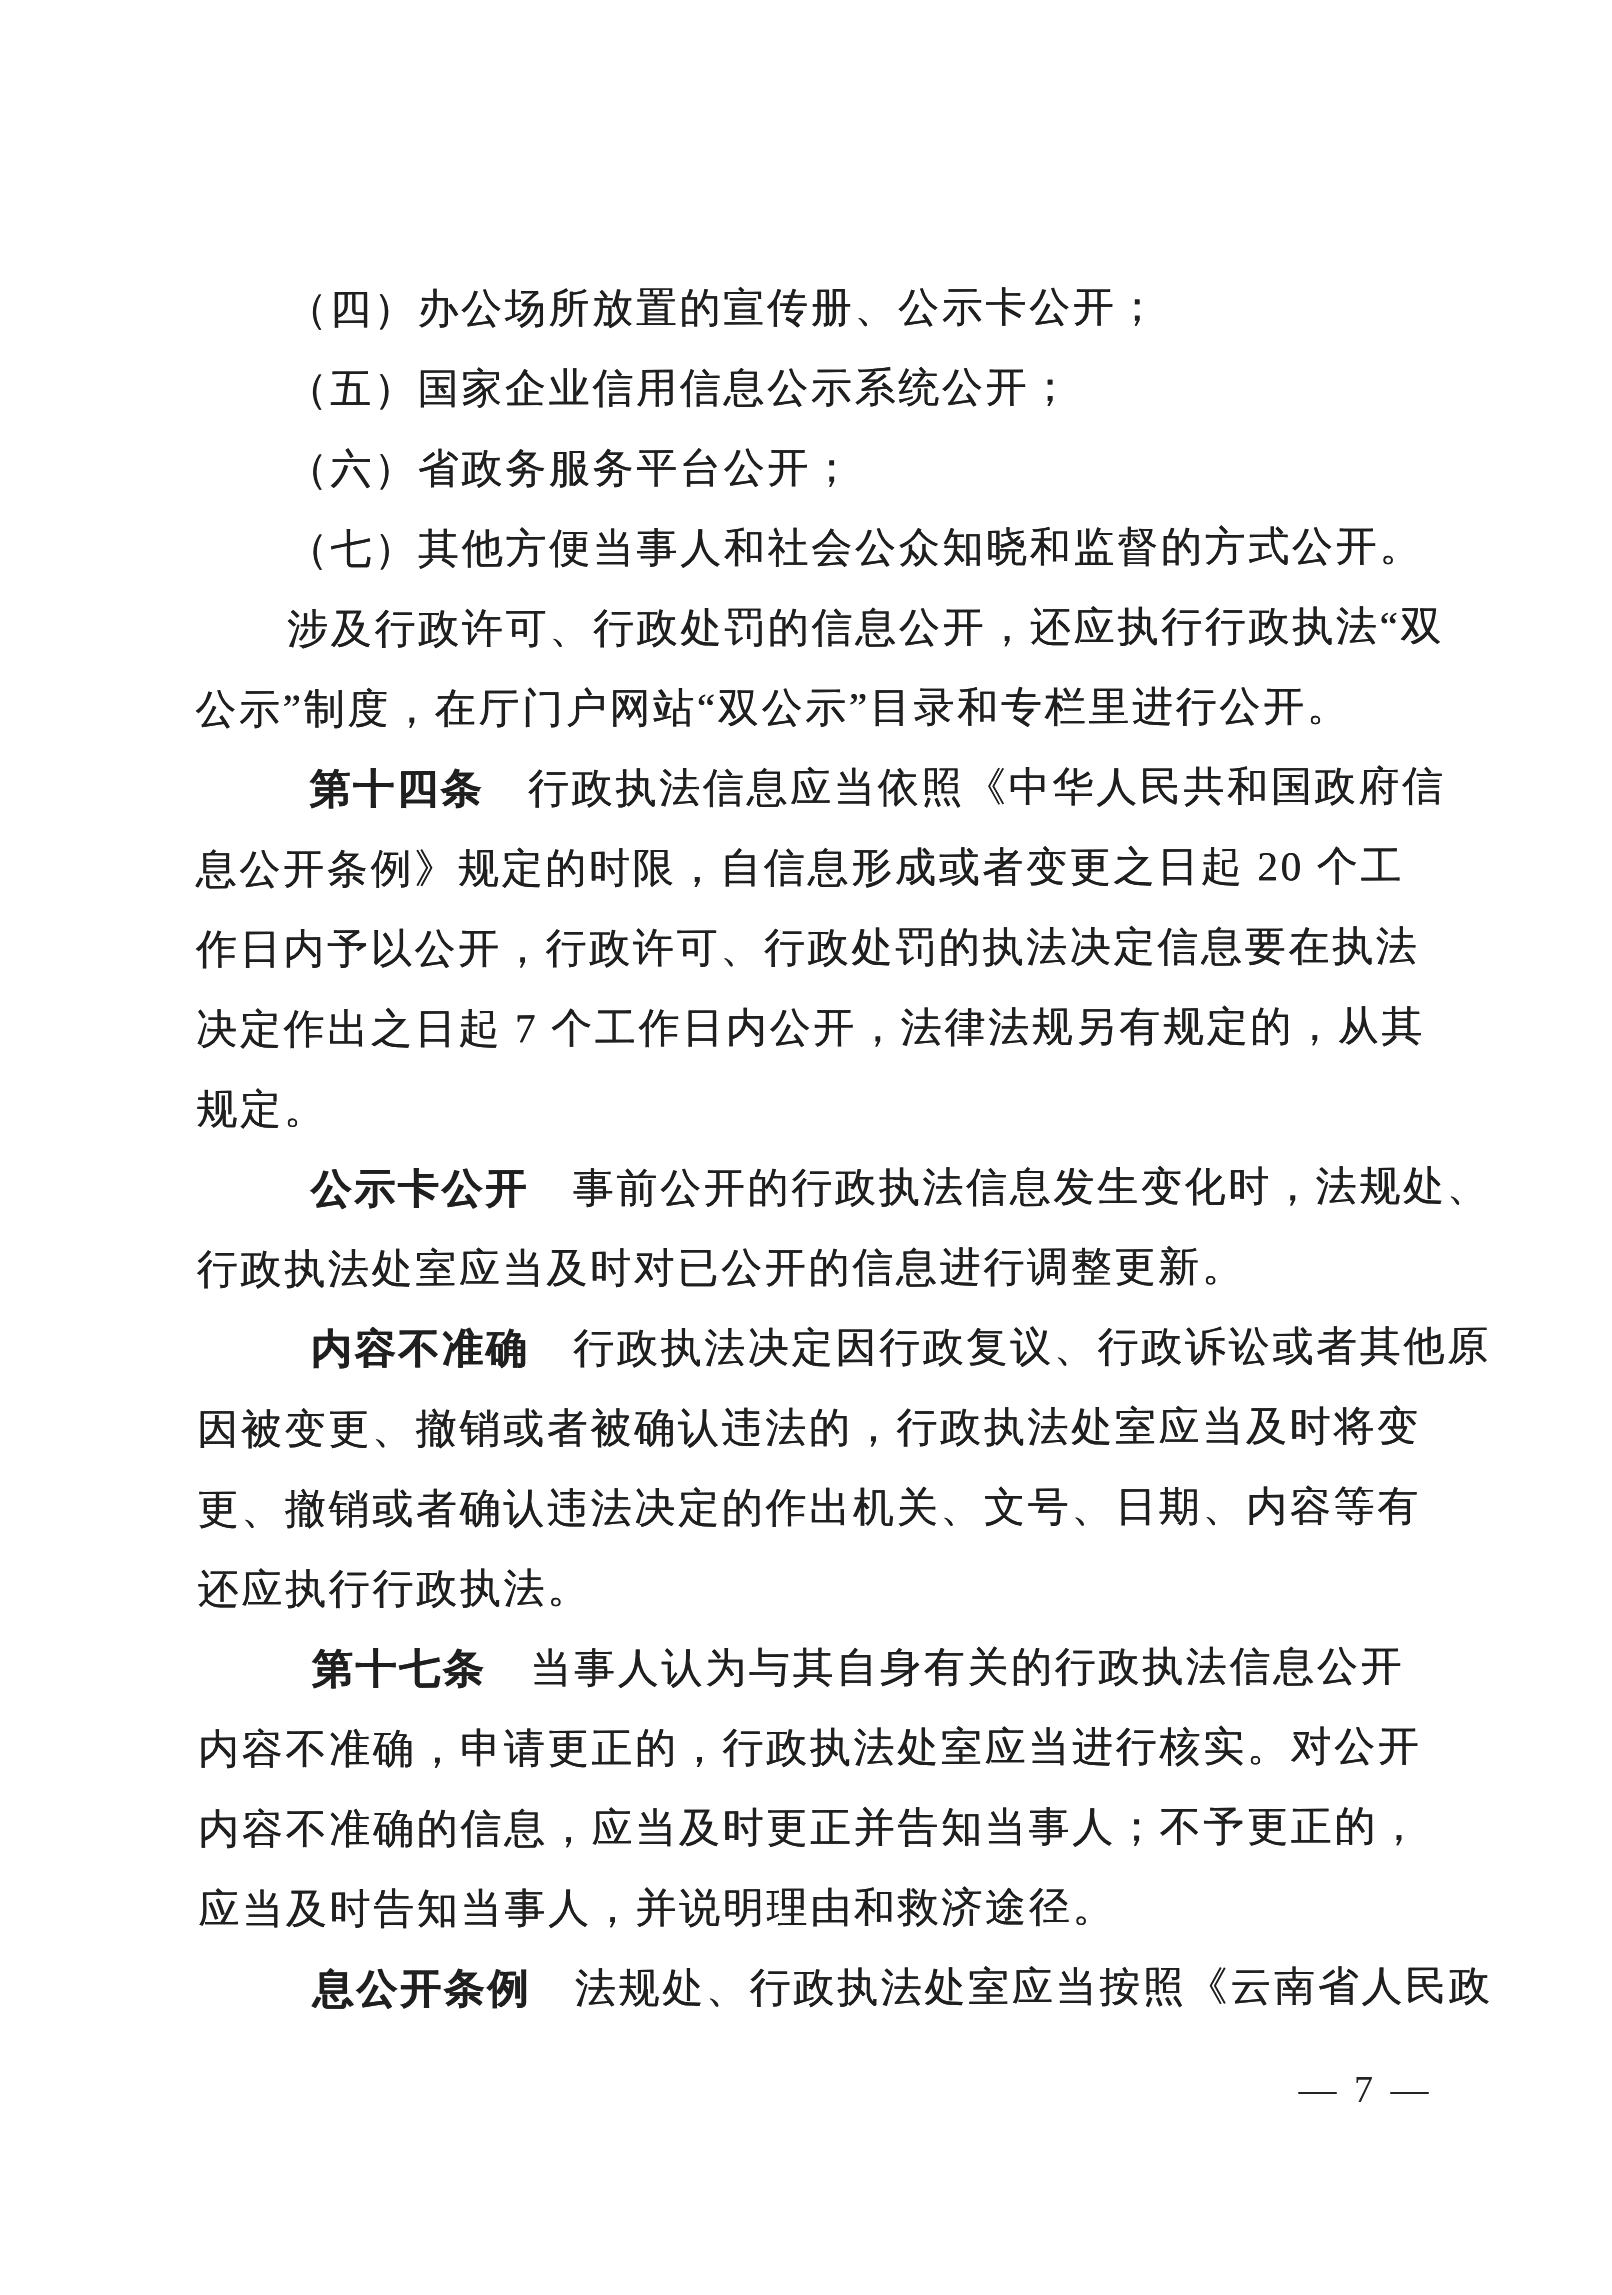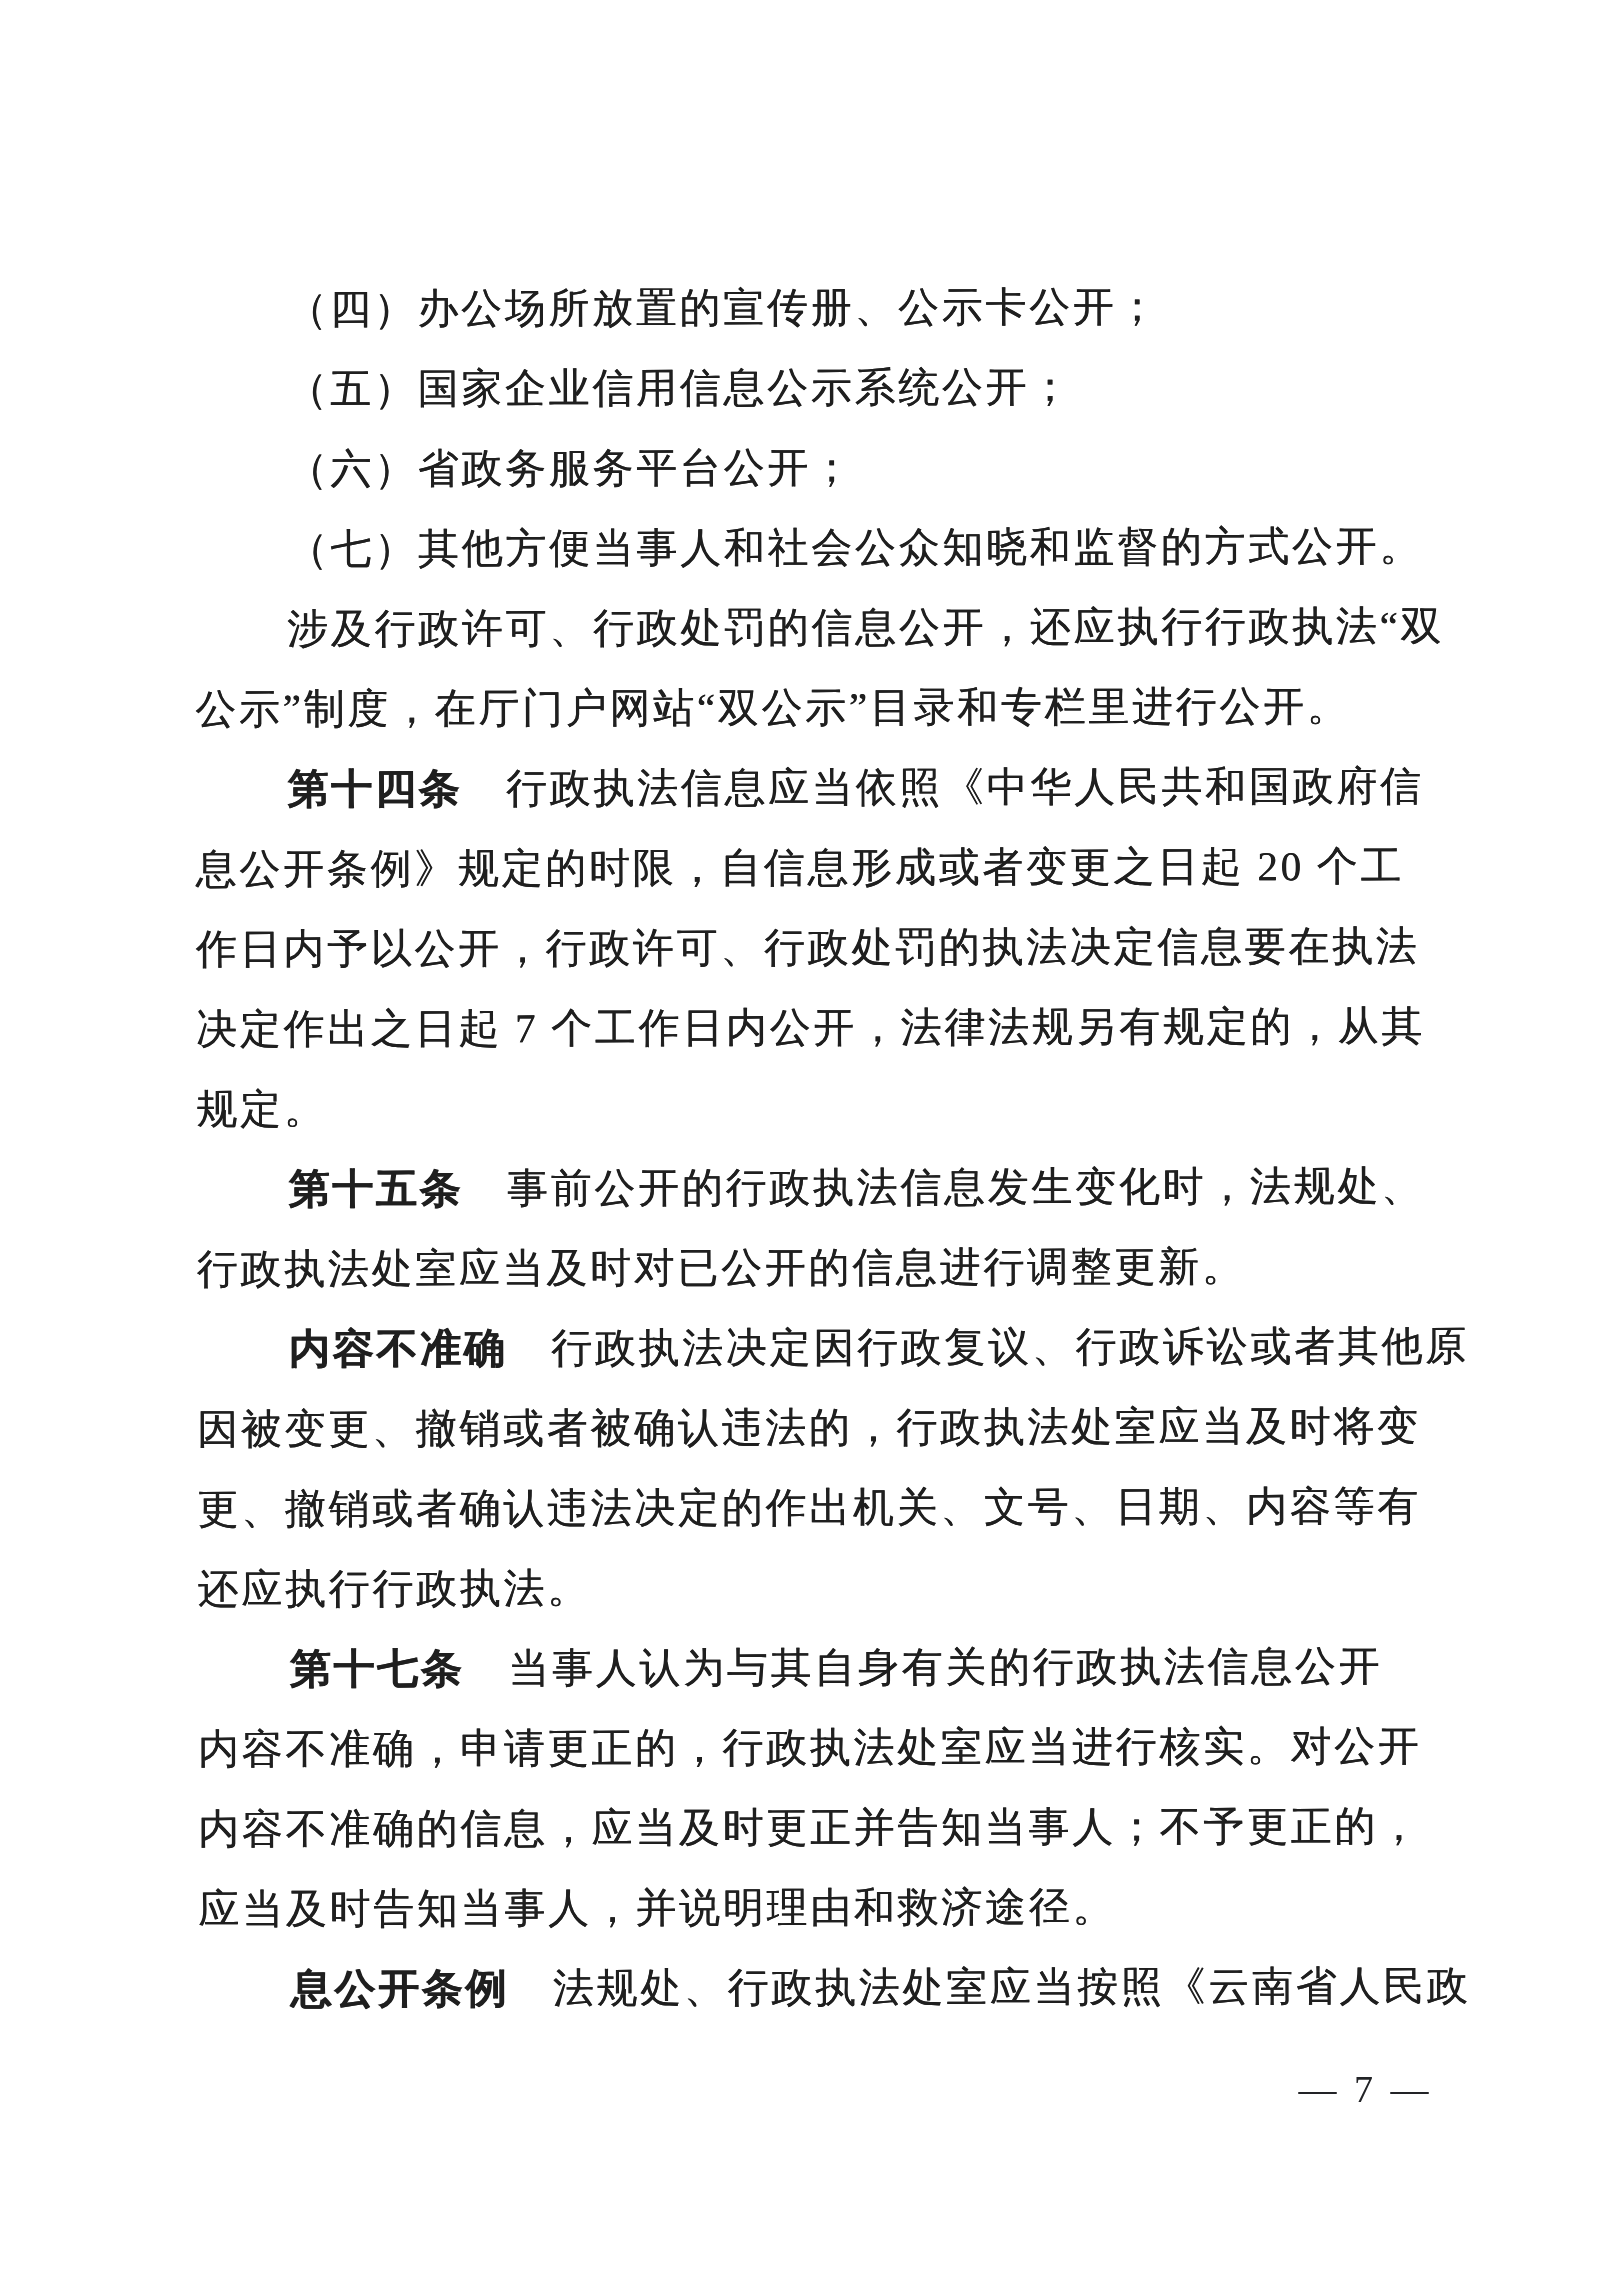--- a/index.html
+++ b/index.html
@@ -35,20 +35,21 @@
     color: #1f1f1f;
     white-space: nowrap;
     text-shadow: 0.4px 0 0 currentColor; 
   }
   .line.indent {
     padding-left: 92px; 
   }
   .article-no {
     font-weight: bold;
     text-shadow: 0.7px 0 0 currentColor;
+    margin-left: 22px;
   }
   .article-no:empty { display: none; }
   
   .page-number {
     position: absolute;
     left: 1286px;
     top: 2063px;
     width: 159px;
     height: 53px;
     line-height: 53px;
@@ -103,21 +104,21 @@
 
   <div class="line">
     <span class="line-text">决定作出之日起 7 个工作日内公开，法律法规另有规定的，从其</span>
   </div>
 
   <div class="line">
     <span class="line-text">规定。</span>
   </div>
 
   <div class="line indent">
-    <span class="article-no">第十五条</span><span class="line-text">　事前公开的行政执法信息发生变化时，法规处、</span>
+    <span class="article-no">公示卡公开</span><span class="line-text">　事前公开的行政执法信息发生变化时，法规处、</span>
   </div>
 
   <div class="line">
     <span class="line-text">行政执法处室应当及时对已公开的信息进行调整更新。</span>
   </div>
 
   <div class="line indent">
     <span class="article-no">内容不准确</span><span class="line-text">　行政执法决定因行政复议、行政诉讼或者其他原</span>
   </div>
 

